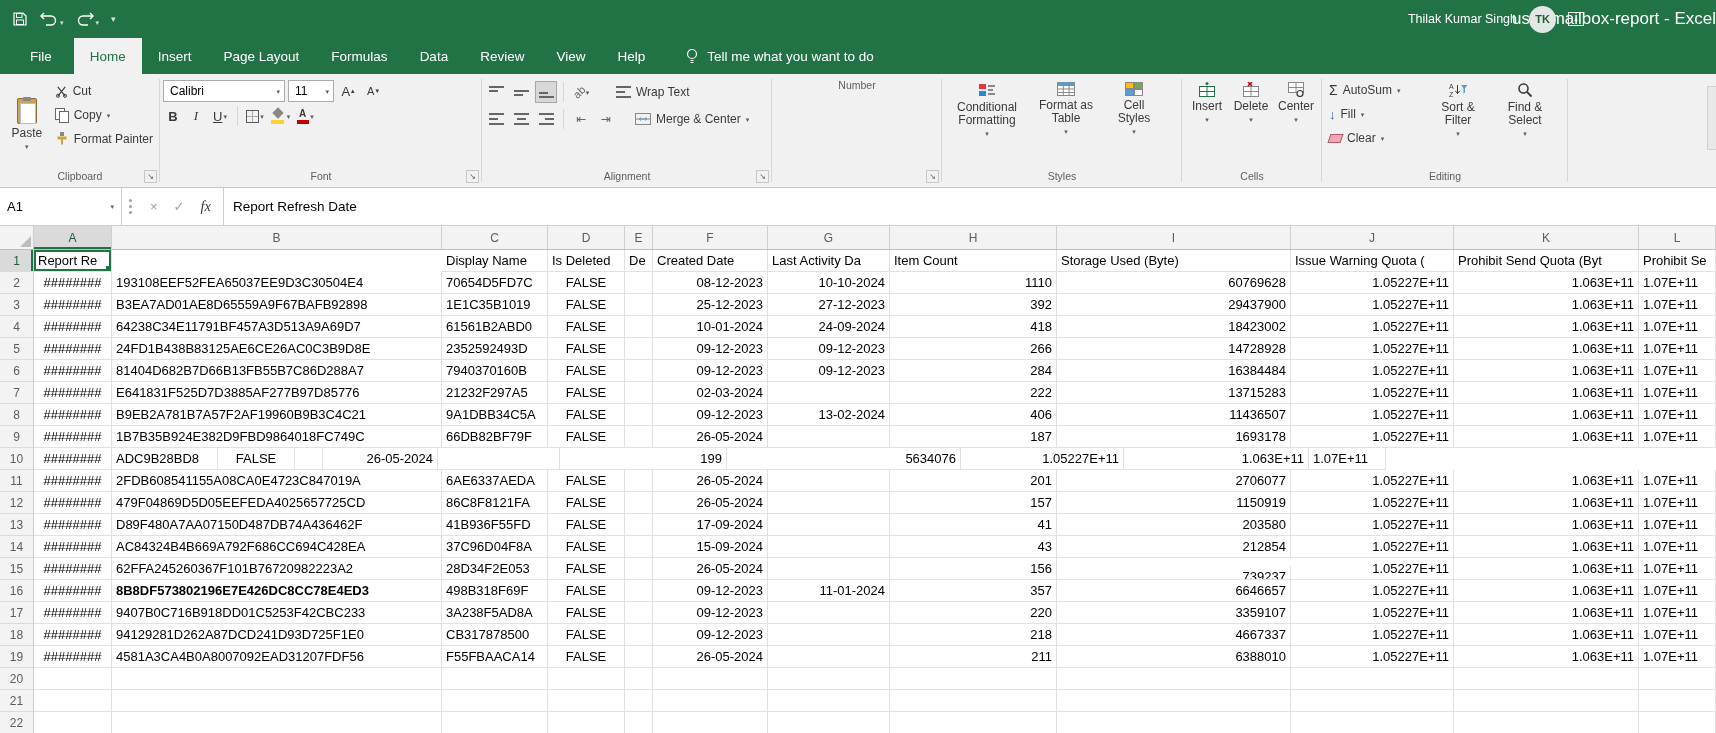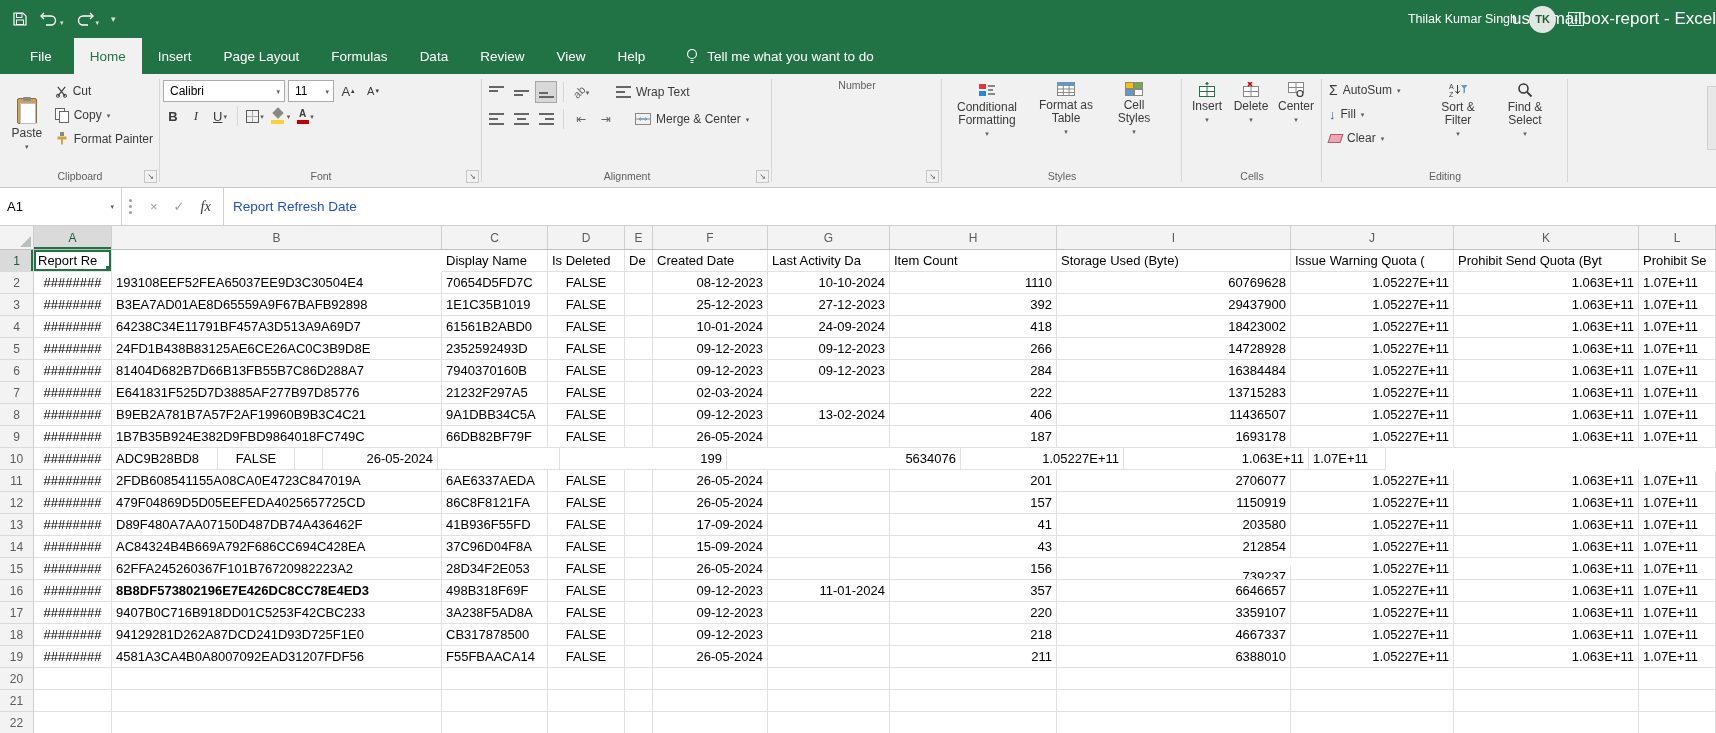--- a/index.html
+++ b/index.html
@@ -93,21 +93,21 @@
 .partial{position:absolute;right:0;top:12px;width:9px;height:64px;background:#e8e8e8;border:1px solid #d0d0d0;border-right:none}
 
 
 .fbar{height:38px;background:#fff;border-bottom:1px solid #d0cece;display:flex;align-items:stretch}
 .namebox{width:122px;background:#fff;border-right:1px solid #d0cece;display:flex;align-items:center;justify-content:space-between;padding:0 7px;font-size:13px;color:#000}
 .fdots{width:16px;display:flex;align-items:center;justify-content:center}
 .fdots span{width:3px;height:3px;border-radius:50%;background:#a19f9d;box-shadow:0 6px 0 #a19f9d,0 -6px 0 #a19f9d}
 .fbtns{display:flex;align-items:center;gap:16px;padding:0 12px;border-right:1px solid #d0cece}
 .dimc{color:#a19f9d;font-size:13px}
 .fx{font-family:"Liberation Serif","DejaVu Serif",serif;font-style:italic;font-size:14.5px;color:#3b3a39}
-.ffield{flex:1;background:#fff;display:flex;align-items:center;padding:16px 9px;font-size:13.5px;color:#1d4ed8}
+.ffield{flex:1;background:#fff;display:flex;align-items:center;padding:16px 9px;font-size:13.5px;color:#000000}
 
 
 .grid{width:1716px}
 .chrow{display:flex;height:24px;background:#f3f3f3;border-bottom:1px solid #bfbfbf;flex:none}
 .corner{width:34px;flex:none;border-right:1px solid #cfcfcf;position:relative;background:#f3f3f3}
 .corner::after{content:"";position:absolute;right:2px;bottom:2px;border-left:11px solid transparent;border-bottom:11px solid #bdbdbd}
 .colh{flex:none;text-align:center;line-height:24px;font-size:12px;color:#5f5b57;border-right:1px solid #cfcfcf}
 .colh.sel{background:#dadada;color:#1e5c3a;box-shadow:inset 0 -2px 0 #217346}
 .gbody{background:#fff}
 .grow{display:flex;height:22px;flex:none}

